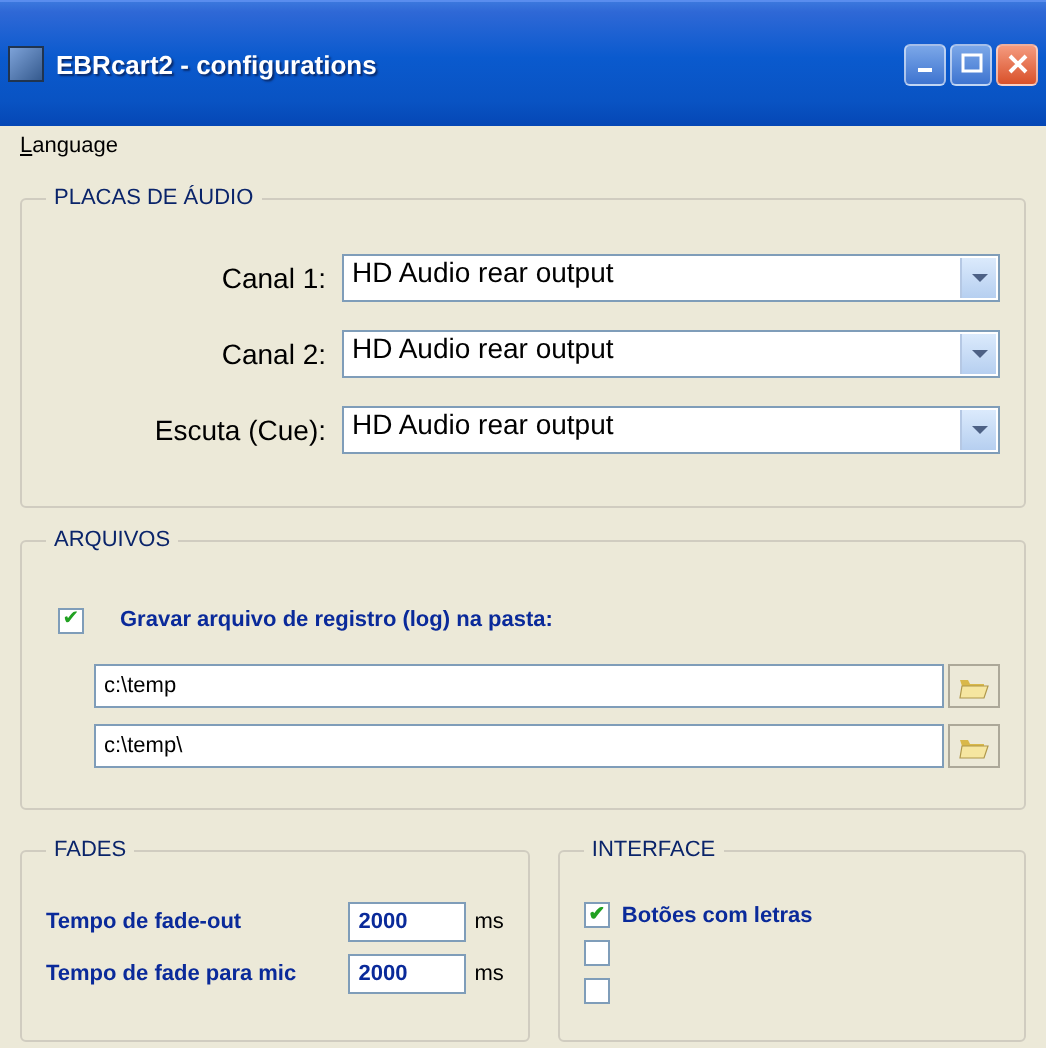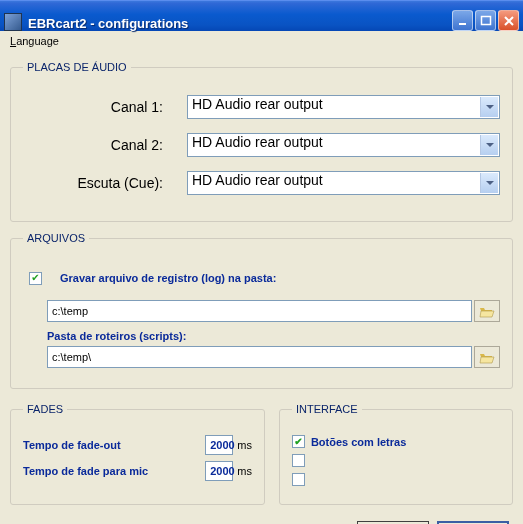--- a/index.html
+++ b/index.html
@@ -8,22 +8,22 @@
     font-size: 11px;
     background: #ece9d8;
     width: 523px;
     height: 524px;
     overflow: hidden;
   }
   .titlebar {
     height: 30px;
     background: linear-gradient(to bottom, #3b77dd 0%, #2f68d6 8%, #0a5ace 45%, #0953c3 80%, #0547b5 100%);
     display: flex;
-    align-items: flex-end;
-    padding: 0 4px;
+    align-items: center;
+    padding: 16px 4px;
     color: white;
     border-top: 1px solid #5a8dee;
   }
   .titlebar .app-icon {
     width: 16px;
     height: 16px;
     background: linear-gradient(135deg, #7da2d8, #355a8e);
     border: 1px solid #20344f;
     margin-right: 6px;
   }
@@ -65,21 +65,21 @@
   legend {
     color: #0a246a;
     padding: 0 4px;
     font-size: 11px;
   }
 
   .audio-row {
     display: flex; align-items: center; margin: 8px 0 14px 0;
   }
   .audio-row label {
-    width: 140px; text-align: right; padding-right: 24px; font-size: 14px;
+    width: 140px; text-align: right; padding-right: 8px; font-size: 14px;
   }
   .dropdown {
     flex: 1; height: 24px; border: 1px solid #7f9db9; background: #fff;
     display: flex; align-items: flex-start; padding: 0 4px; font-size: 14px;
     position: relative; box-sizing: border-box;
   }
   .dropdown .dd-btn {
     position: absolute; right: 1px; top: 1px; bottom: 1px; width: 17px;
     background: linear-gradient(to bottom, #dbeafc, #b6cff0);
     border-left: 1px solid #b5c8e4;
@@ -103,21 +103,21 @@
     width:26px; height:22px; border:1px solid #aca899; background:#ece9d8;
     display:flex; align-items:center; justify-content:center; box-sizing:border-box;
   }
   .browse svg { width:16px; height:14px; }
 
   .lower { display:flex; gap:14px; }
   .lower fieldset { flex:1; }
   .fade-row { display:flex; align-items:center; margin: 6px 0; color:#0a2a9a; font-weight:bold;}
   .fade-row .lbl { flex:1; }
   .fade-in {
-    width:28px; height:20px; border:1px solid #7f9db9; background:#fff; padding:0 4px;
+    width:59px; height:20px; border:1px solid #7f9db9; background:#fff; padding:0 4px;
     font-size:11px; display:flex; align-items:center; margin-right:4px; box-sizing: border-box;
   }
   .unit { font-weight:normal; color:#000; }
   .iface-row { display:flex; align-items:center; margin: 6px 0; color:#0a2a9a; font-weight:bold; }
 
   .btnbar { display:flex; justify-content:flex-end; gap:8px; margin-top:6px; padding-right:4px;}
   .btn {
     min-width: 72px; height: 26px; border: 1px solid #404040; background:#ece9d8;
     display:flex; align-items:center; justify-content:center; gap:5px; font-size:11px;
     box-sizing: border-box; padding: 0 10px;
@@ -194,21 +194,20 @@
       <div class="textinput">
         <span>c:\temp</span>
       </div>
       <div class="browse">
         <svg viewBox="0 0 16 14">
           <path d="M1 4 h4 l1 2 h7 v1 H2 z" fill="#d9b84a"></path>
           <path d="M2 7 h13 l-2 6 H1 z" fill="#f6e6a0" stroke="#b0984a" stroke-width="0.6"></path>
         </svg>
       </div>
     </div>
-    <div class="arq-label">Pasta de roteiros (scripts):</div>
     <div class="path-row">
       <div class="textinput">
         <span>c:\temp\</span>
       </div>
       <div class="browse">
         <svg viewBox="0 0 16 14">
           <path d="M1 4 h4 l1 2 h7 v1 H2 z" fill="#d9b84a"></path>
           <path d="M2 7 h13 l-2 6 H1 z" fill="#f6e6a0" stroke="#b0984a" stroke-width="0.6"></path>
         </svg>
       </div>

